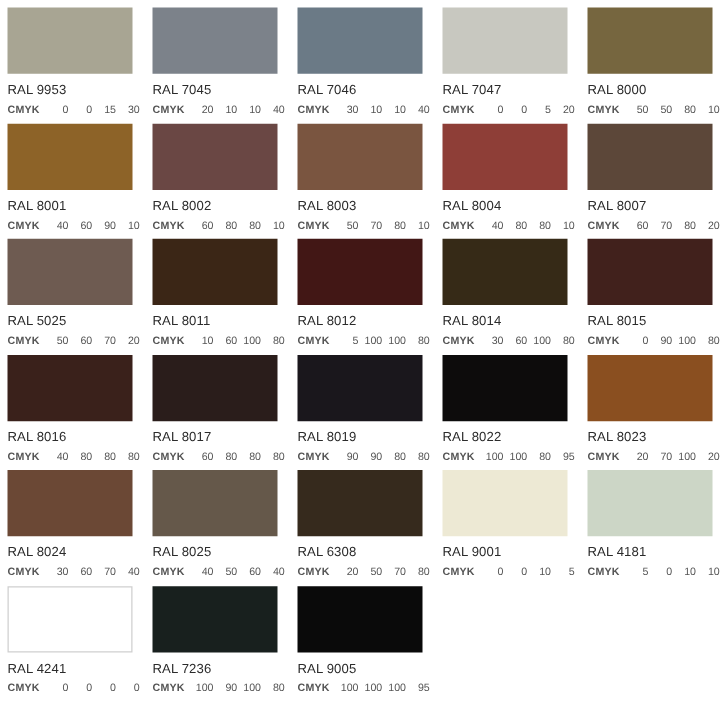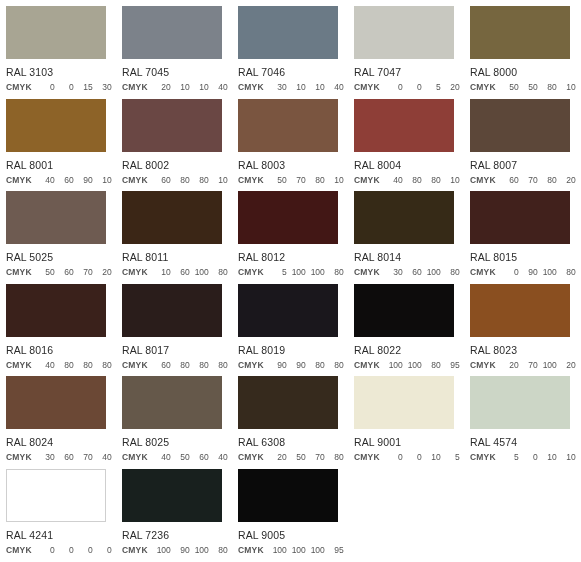--- a/index.html
+++ b/index.html
@@ -81,21 +81,21 @@
     text-align: right;
     white-space: nowrap;
   }
 </style>
 </head>
 <body>
 
 <div id="chart-grid">
     <div class="swatch-cell">
       <div class="swatch-chip" title="RAL 7044" style="background: rgb(168, 165, 147);"></div>
-      <div class="swatch-name">RAL 3103</div>
+      <div class="swatch-name">RAL 9953</div>
       <div class="cmyk-row">
         <span class="cmyk-label">CMYK</span>
         <span class="cmyk-values">
           <span class="cmyk-val">0</span>
           <span class="cmyk-val">0</span>
           <span class="cmyk-val">15</span>
           <span class="cmyk-val">30</span>
         </span>
       </div>
     </div>
@@ -393,21 +393,21 @@
         <span class="cmyk-values">
           <span class="cmyk-val">0</span>
           <span class="cmyk-val">0</span>
           <span class="cmyk-val">10</span>
           <span class="cmyk-val">5</span>
         </span>
       </div>
     </div>
     <div class="swatch-cell">
       <div class="swatch-chip" title="RAL 9002" style="background: rgb(204, 214, 198);"></div>
-      <div class="swatch-name">RAL 4574</div>
+      <div class="swatch-name">RAL 4181</div>
       <div class="cmyk-row">
         <span class="cmyk-label">CMYK</span>
         <span class="cmyk-values">
           <span class="cmyk-val">5</span>
           <span class="cmyk-val">0</span>
           <span class="cmyk-val">10</span>
           <span class="cmyk-val">10</span>
         </span>
       </div>
     </div>

